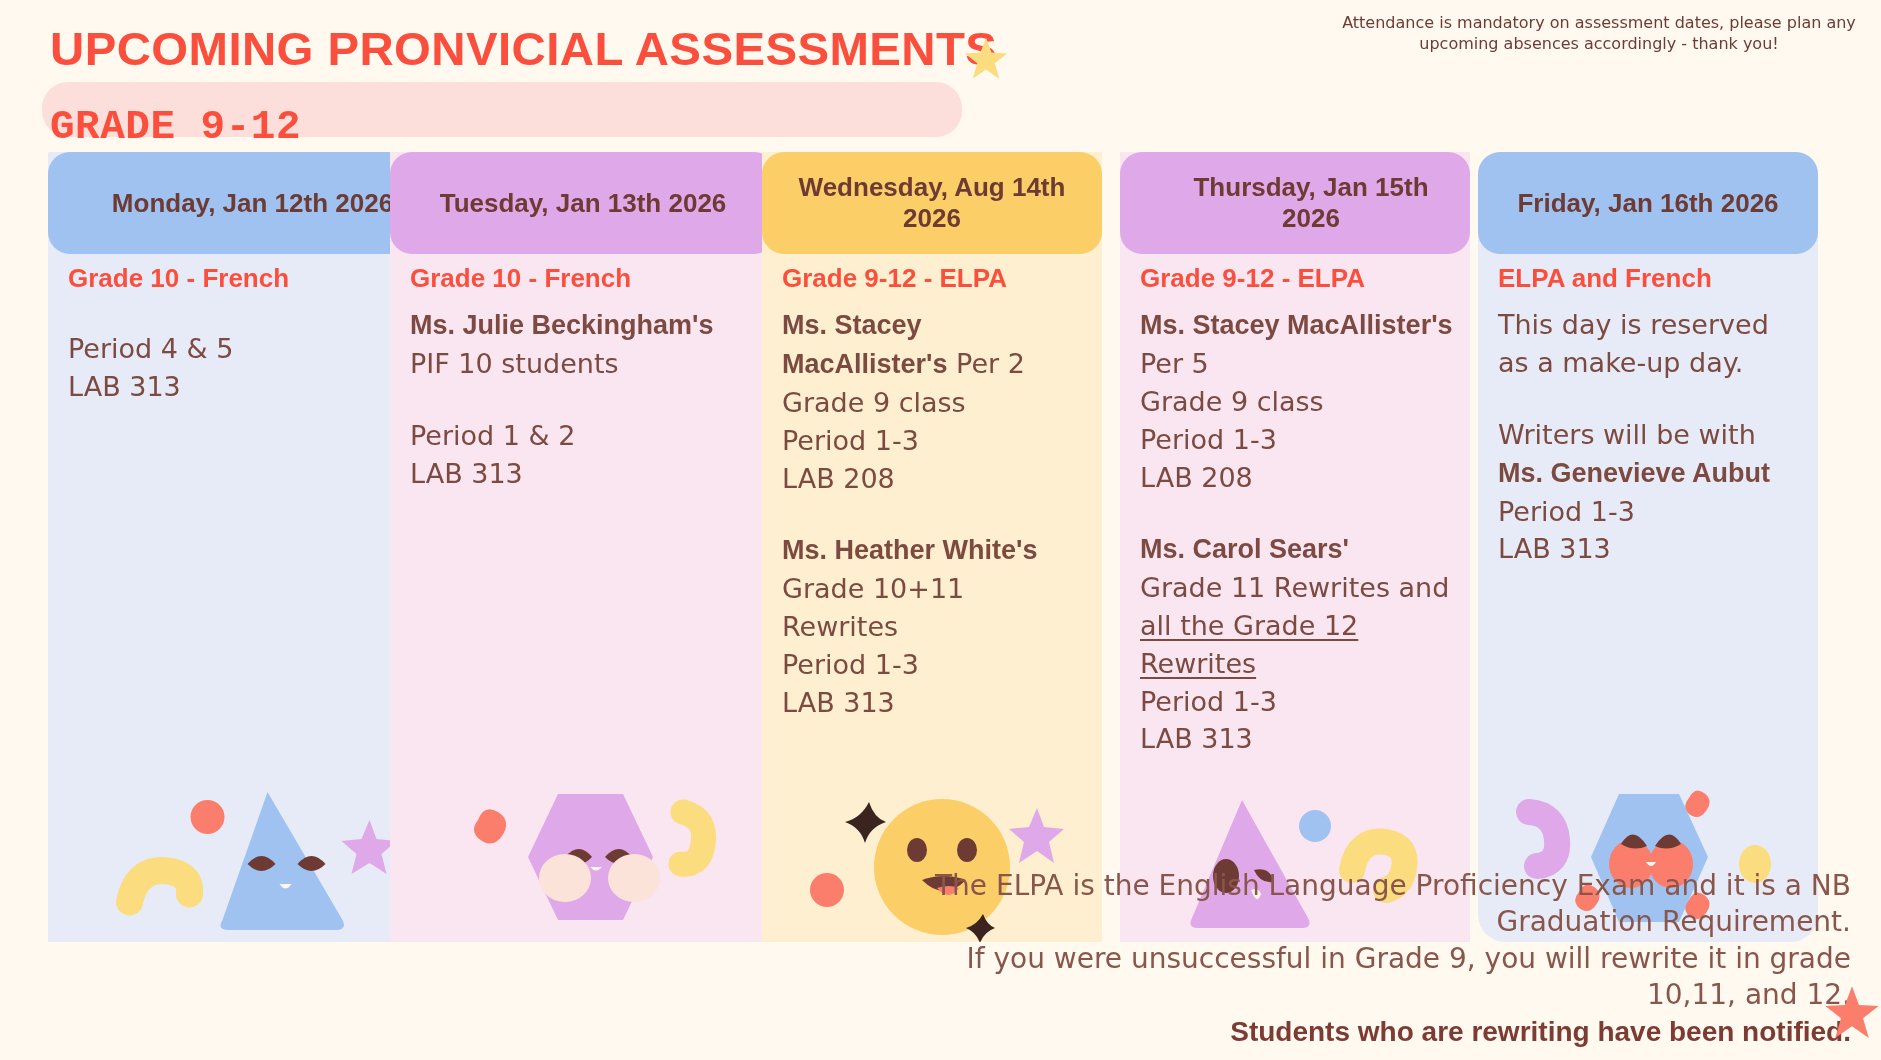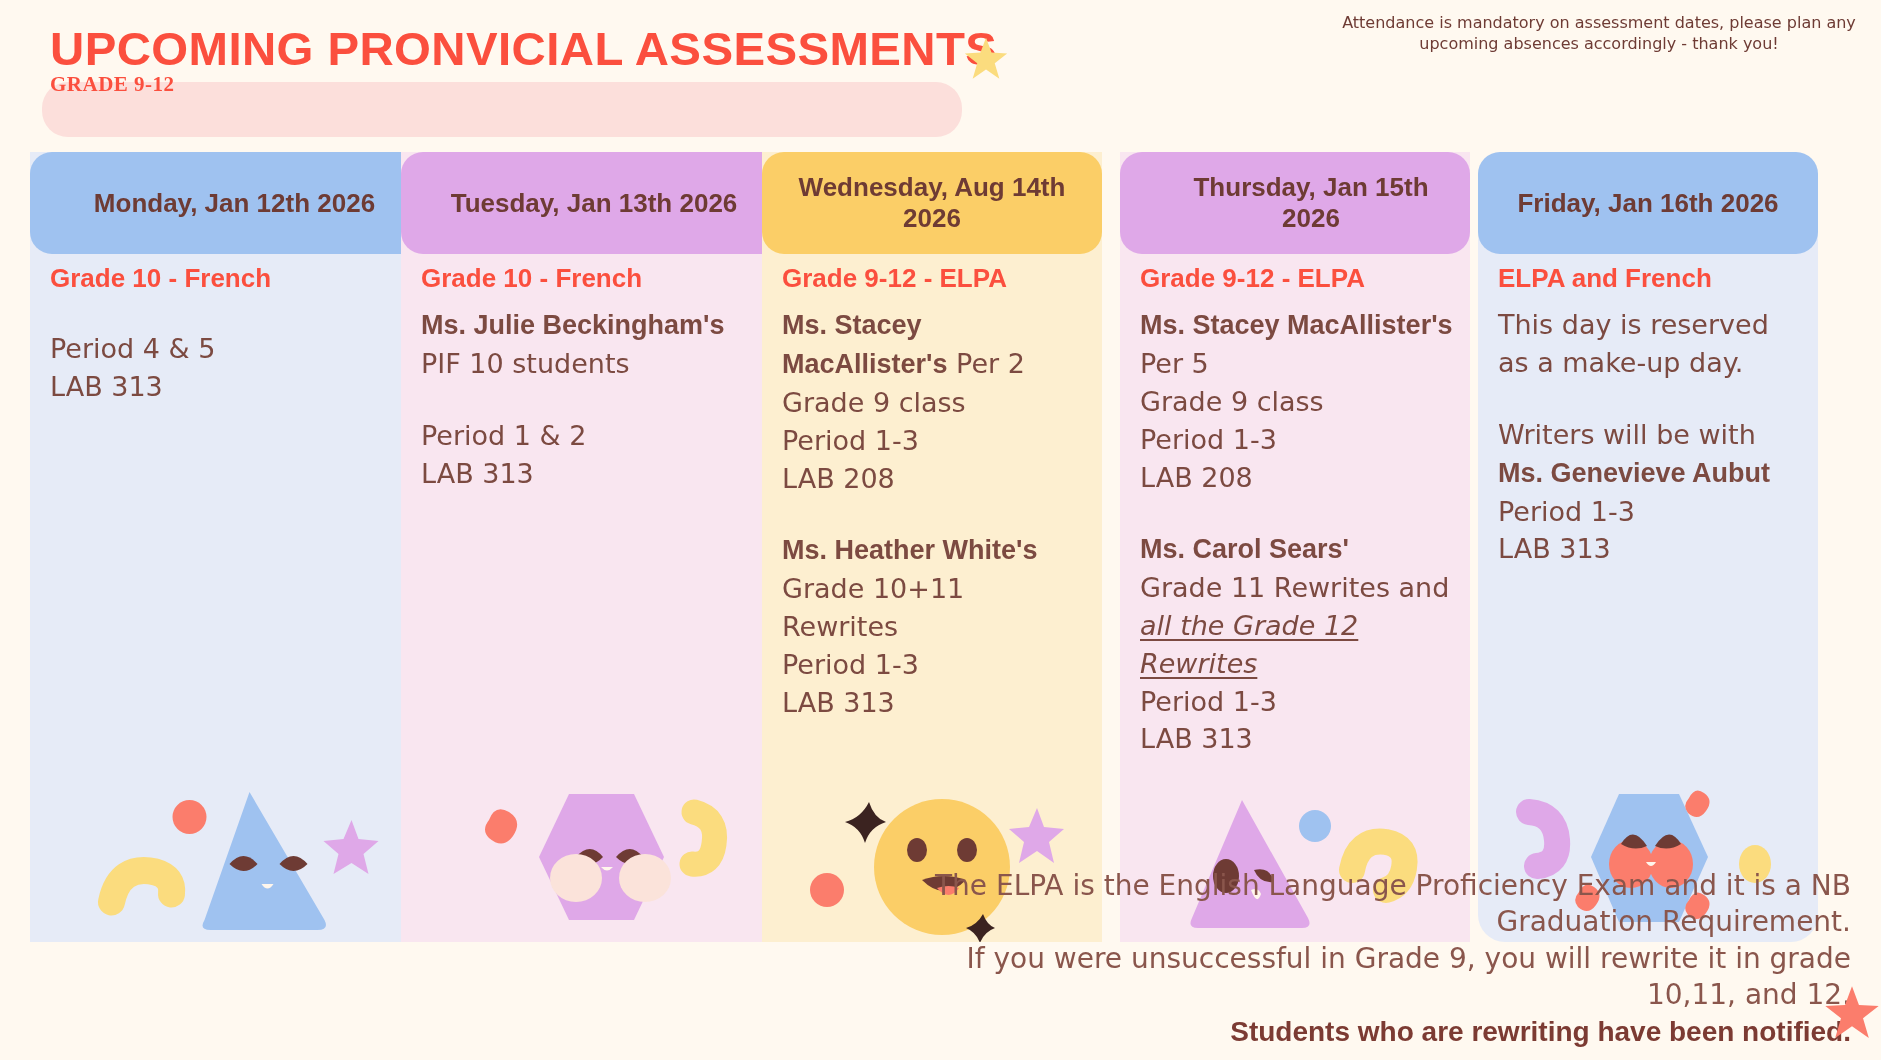--- a/index.html
+++ b/index.html
@@ -26,24 +26,24 @@
     white-space:nowrap;
   }
 
   #grade-banner {
     position:absolute; left:42px; top:82px;
     width:920px; height:55px;
     background:#FCDFDB;
     border-radius:26px;
   }
   #grade-label {
-    position:absolute; left:50px; top:72px;
-    font-family:Liberation Serif, serif;
-    font-weight:bold;
-    font-size:21px;
+    position:absolute; left:50px; top:104px;
+    font-family:Liberation Mono, monospace;
+    font-weight:bold;
+    font-size:41px;
     color:#FB4F3E;
     letter-spacing:0.5px;
     white-space:nowrap;
   }
 
   #notice {
     position:absolute; right:22px; top:12px;
     width:520px;
     text-align:center;
     font-size:16px;
@@ -68,22 +68,22 @@
   }
   .col.c0 { left:40px;   background:#E6EBF7; }
   .col.c1 { left:336px;  background:#F9E6F0; }
   .col.c2 { left:632px;  background:#FDEFD0; }
   .col.c3 { left:928px;  background:#F9E6F0; }
   .col.c4 { left:1224px; width:340px; background:#E6EBF7; }
 
   .col.c4 { left:1478px;border-radius:27px; }
   .col.c3 { left:1120px; width:350px; }
   .col.c2 { left:762px;  width:340px; }
-  .col.c1 { left:401px;  width:386px; }
-  .col.c0 { left:30px;   width:409px; }
+  .col.c1 { left:390px;  width:386px; }
+  .col.c0 { left:48px;   width:409px; }
 
   .daychip {
     position:absolute; left:0; top:0;
     width:100%; height:102px;
     border-radius:22px;
     display:flex; align-items:center; justify-content:center;
     text-align:center;
     font-family:"Liberation Sans", sans-serif;
     font-weight:bold;
     font-size:26px;
@@ -110,21 +110,21 @@
     font-size:26px;
     text-underline-offset:5px;
     text-decoration-thickness:3px;
     margin-bottom:10px;
     display:block;
     white-space:nowrap;
   }
   .blk { margin-bottom:30px; }
   .blk:last-child { margin-bottom:0;margin-top:34px; }
   .b { font-family:"Liberation Sans", sans-serif; font-weight:bold; color:#7C4A41; }
-  .ul { text-decoration:underline; text-underline-offset:4px; text-decoration-thickness:2px;font-style:italic; }
+  .ul { text-decoration:underline; text-underline-offset:4px; text-decoration-thickness:2px; }
 
   
   .decor { position:absolute; bottom:0; left:0; width:100%; height:170px; pointer-events:none; }
 
   
   #footer {
     position:absolute; right:30px; bottom:10px;
     width:920px;
     text-align:right;
     font-size:28px;

